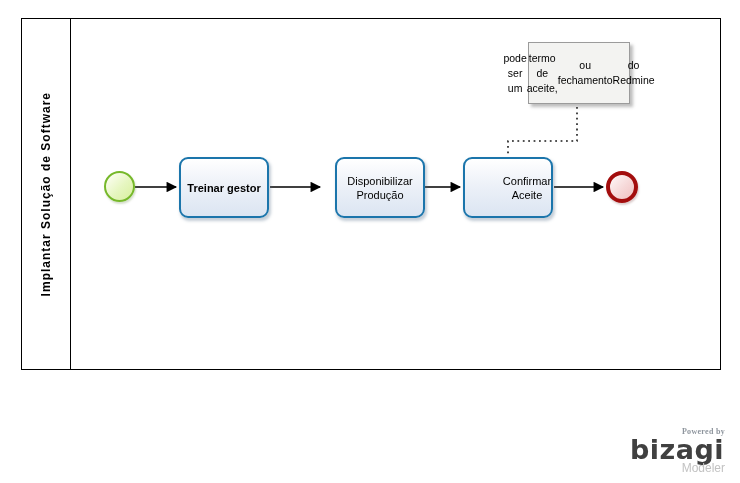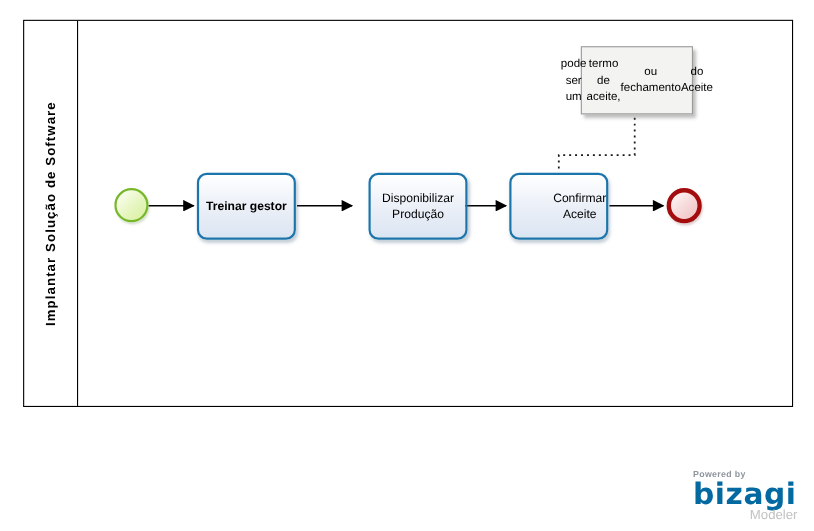--- a/index.html
+++ b/index.html
@@ -49,24 +49,24 @@
     position:absolute;left:528px;top:42px;width:102px;height:62px;box-sizing:border-box;
     background:#f3f3f1;border:1px solid #9b9b9b;
     box-shadow:3px 3px 3px rgba(110,110,110,0.45);
     display:flex;flex-direction:row;align-items:center;justify-content:center;
     font-size:10.5px;line-height:15px;text-align:center;
   }
   
   .connectors{position:absolute;left:0;top:0;width:740px;height:483px;pointer-events:none;}
   
   .brand{position:absolute;left:630px;top:427px;width:95px;}
-  .brand .powered{font-size:8px;font-weight:bold;color:#8e959d;letter-spacing:0.3px;}
+  .brand .powered{font-size:8px;font-weight:bold;color:#8e959d;text-align:right;letter-spacing:0.3px;font-family:Liberation Serif, serif;}
   .brand .wordmark{
     font-family:"DejaVu Sans",sans-serif;font-weight:bold;font-size:27px;line-height:28px;
-    color:#0369a1;letter-spacing:0.5px;text-align:left;margin-top:0px;
+    color:#404040;letter-spacing:0.5px;text-align:left;margin-top:0px;
   }
   .brand .product{font-size:12px;color:#c2c2c2;text-align:right;margin-top:-3px;}
 </style>
 </head>
 <body>
 
 <div class="stage">
 
   <div class="pool">
     <div class="pool-label-strip">
@@ -100,21 +100,21 @@
     <span>Disponibilizar Produção</span>
   </div>
   <div class="task task-3">
     <span>Confirmar Aceite</span>
   </div>
 
   <div class="annotation">
     <div>pode ser um</div>
     <div>termo de aceite,</div>
     <div>ou fechamento</div>
-    <div>do Aceite</div>
+    <div>do Redmine</div>
   </div>
 
   <div class="brand">
     <div class="powered">Powered by</div>
     <div class="wordmark">bizagi</div>
     <div class="product">Modeler</div>
   </div>
 
 </div>
 

